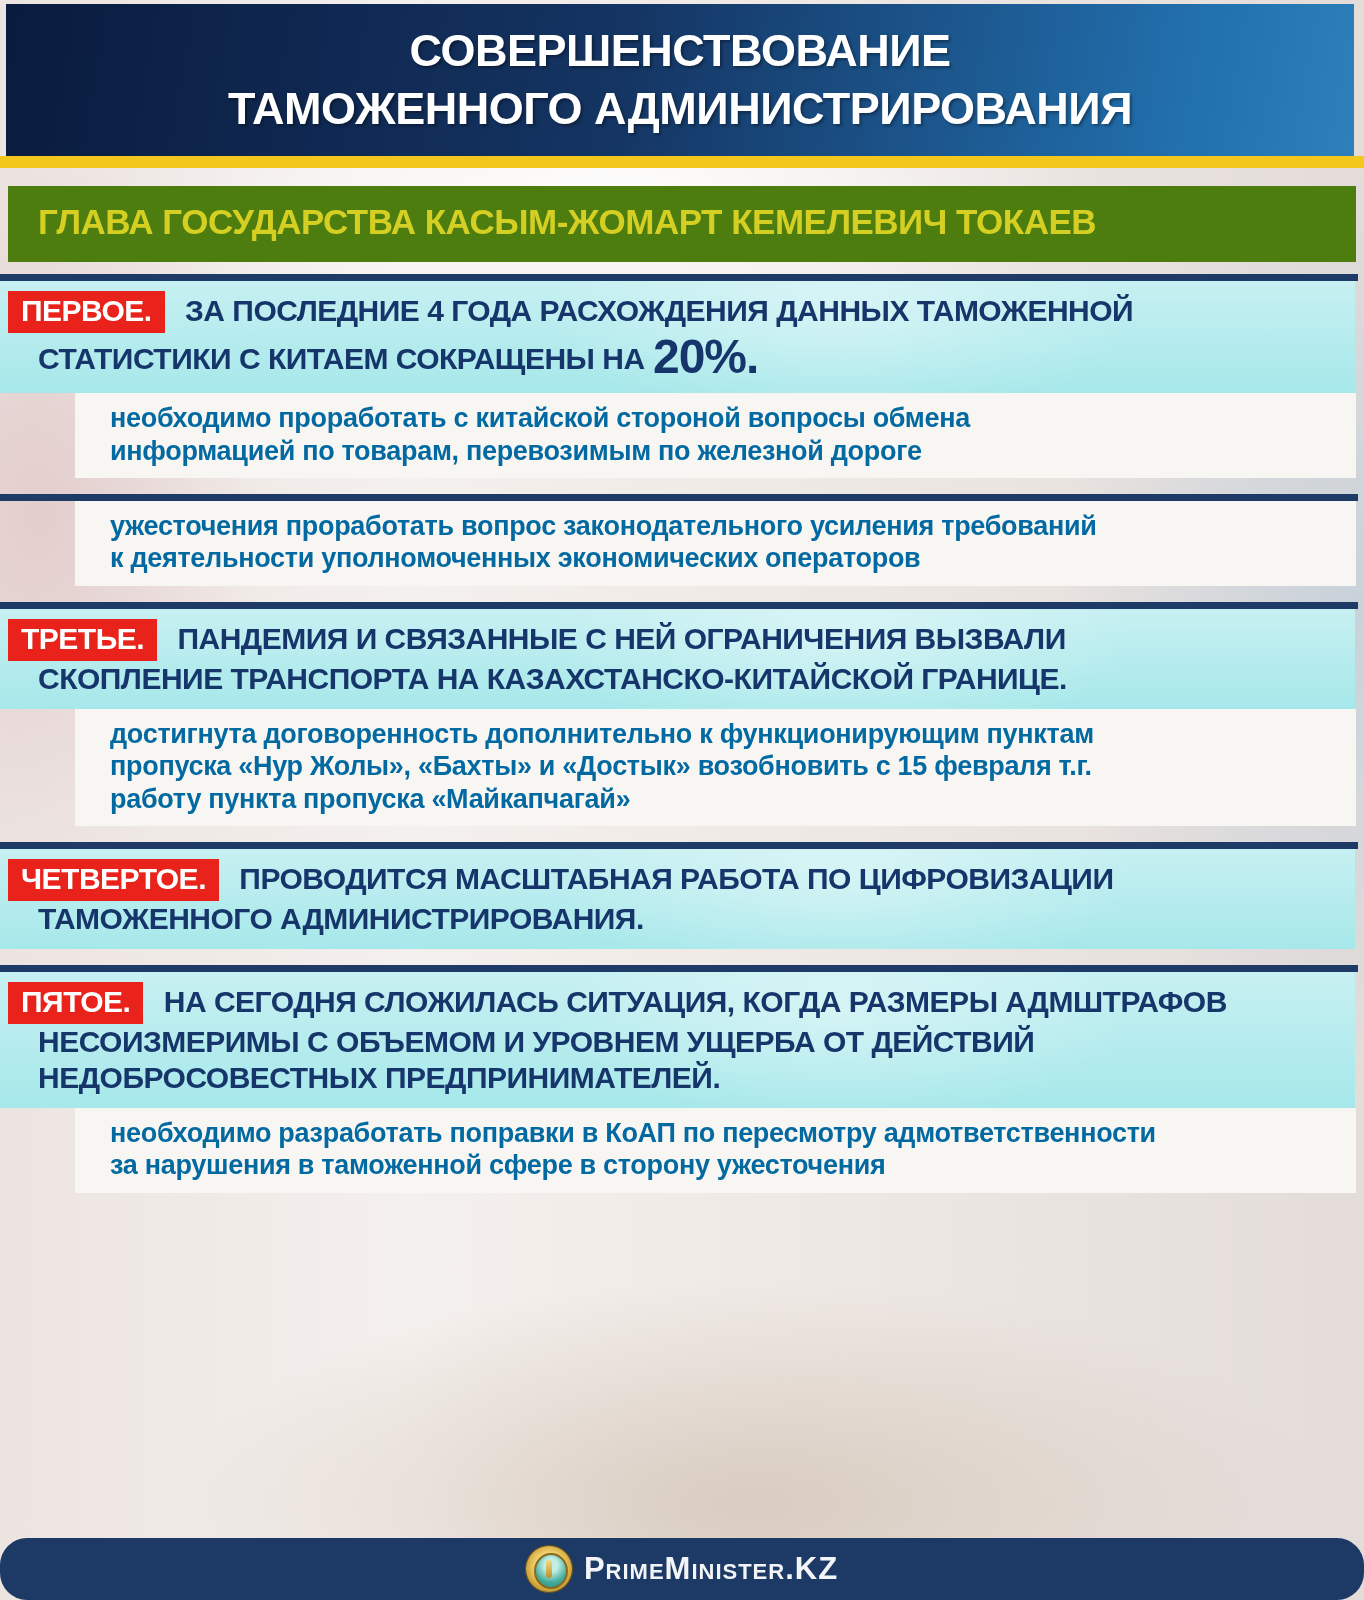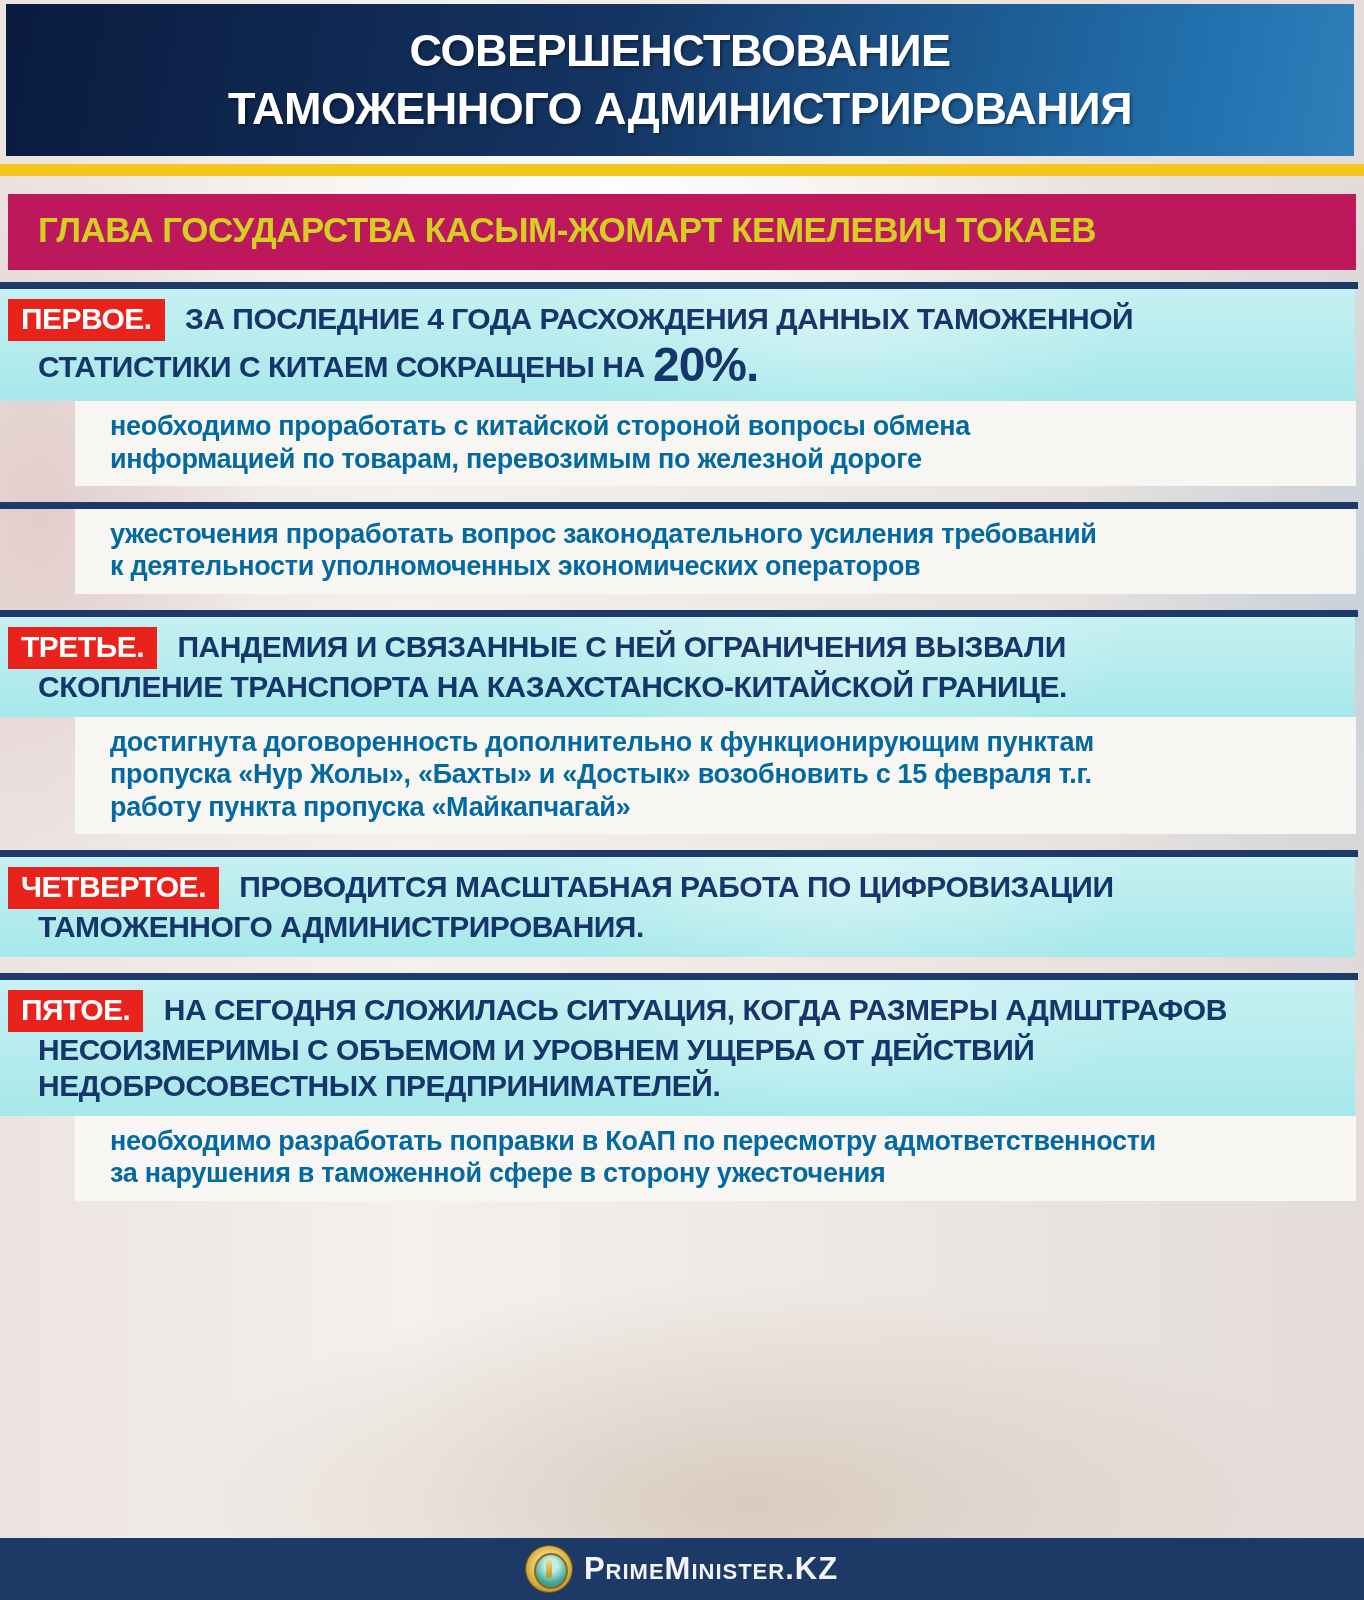--- a/index.html
+++ b/index.html
@@ -12,34 +12,34 @@
     background-image:
       radial-gradient(ellipse 320px 520px at 3% 32%, rgba(223,197,197,.75), transparent 70%),
       radial-gradient(ellipse 420px 620px at 99% 38%, rgba(186,204,219,.65), transparent 70%),
       radial-gradient(ellipse 700px 220px at 45% 12%, rgba(255,255,255,.9), transparent 70%),
       radial-gradient(ellipse 820px 320px at 55% 94%, rgba(211,196,182,.8), transparent 70%),
       linear-gradient(90deg, #ece4e1, #f4f0ed 30%, #eee8e4 62%, #e3dcd9);
   }
 
   
   .header {
-    margin: 4px 10px 8px 6px; height: 152px;
+    margin: 4px 10px 0 6px; height: 152px;
     background: linear-gradient(100deg, #0a1b3e 0%, #143462 45%, #2271af 88%, #2e7fba 100%);
     display: flex; flex-direction: column; justify-content: center; align-items: center;
     text-align: center;
   }
   .header-line {
     color: #ffffff; font-weight: bold; font-size: 45px; line-height: 1.3;
     letter-spacing: -0.5px; text-shadow: 2px 2px 3px rgba(0,0,0,.35);
   }
   .yellow-bar { height: 12px; background: #f3c71c; }
   .photo-band { height: 18px; }
 
   
-  .intro { margin: 0 8px; background: #be185d; padding: 16px 16px 14px 30px; }
+  .intro { margin: 0 8px; background: #4d7c0f; padding: 16px 16px 14px 30px; }
   .intro-highlight {
     margin: 0 0 6px 0; color: #d4cf22; font-weight: bold; font-size: 35px;
     line-height: 1.15; letter-spacing: -0.5px;
   }
   .intro-body {
     margin: 0; color: #ffffff; font-weight: bold; font-size: 30px;
     line-height: 1.27; letter-spacing: -0.5px; white-space: pre-line;
   }
 
   
@@ -66,21 +66,21 @@
     margin: 0 8px 0 75px; background: #f8f6f3; padding: 9px 20px 11px 35px;
   }
   .note-text {
     margin: 0; color: #0369a1; font-weight: bold; font-size: 27px;
     line-height: 1.2; letter-spacing: -0.3px; white-space: pre-line;
   }
 
   
   .footer {
     margin-top: auto; height: 62px; background: #1d3a66;
-    display: flex; align-items: center; justify-content: center; gap: 12px;
+    display: flex; align-items: center; justify-content: center; gap: 12px; border-radius: 27px;
   }
   .emblem {
     width: 46px; height: 46px; border-radius: 50%; position: relative; flex: 0 0 auto;
     background: radial-gradient(circle at 50% 45%, #f7e08a 0 32%, #d8ac3e 62%, #8a6a1d 100%);
     box-shadow: 0 0 0 1px #6e5515;
   }
   .emblem::before {
     content: ""; position: absolute; left: 8px; top: 7px; width: 30px; height: 32px;
     border-radius: 50%; border: 2px solid #8a6a1d;
     background: radial-gradient(circle at 50% 32%, #c2efe5 0 25%, #43ab9b 65%, #2c8a7c 100%);

